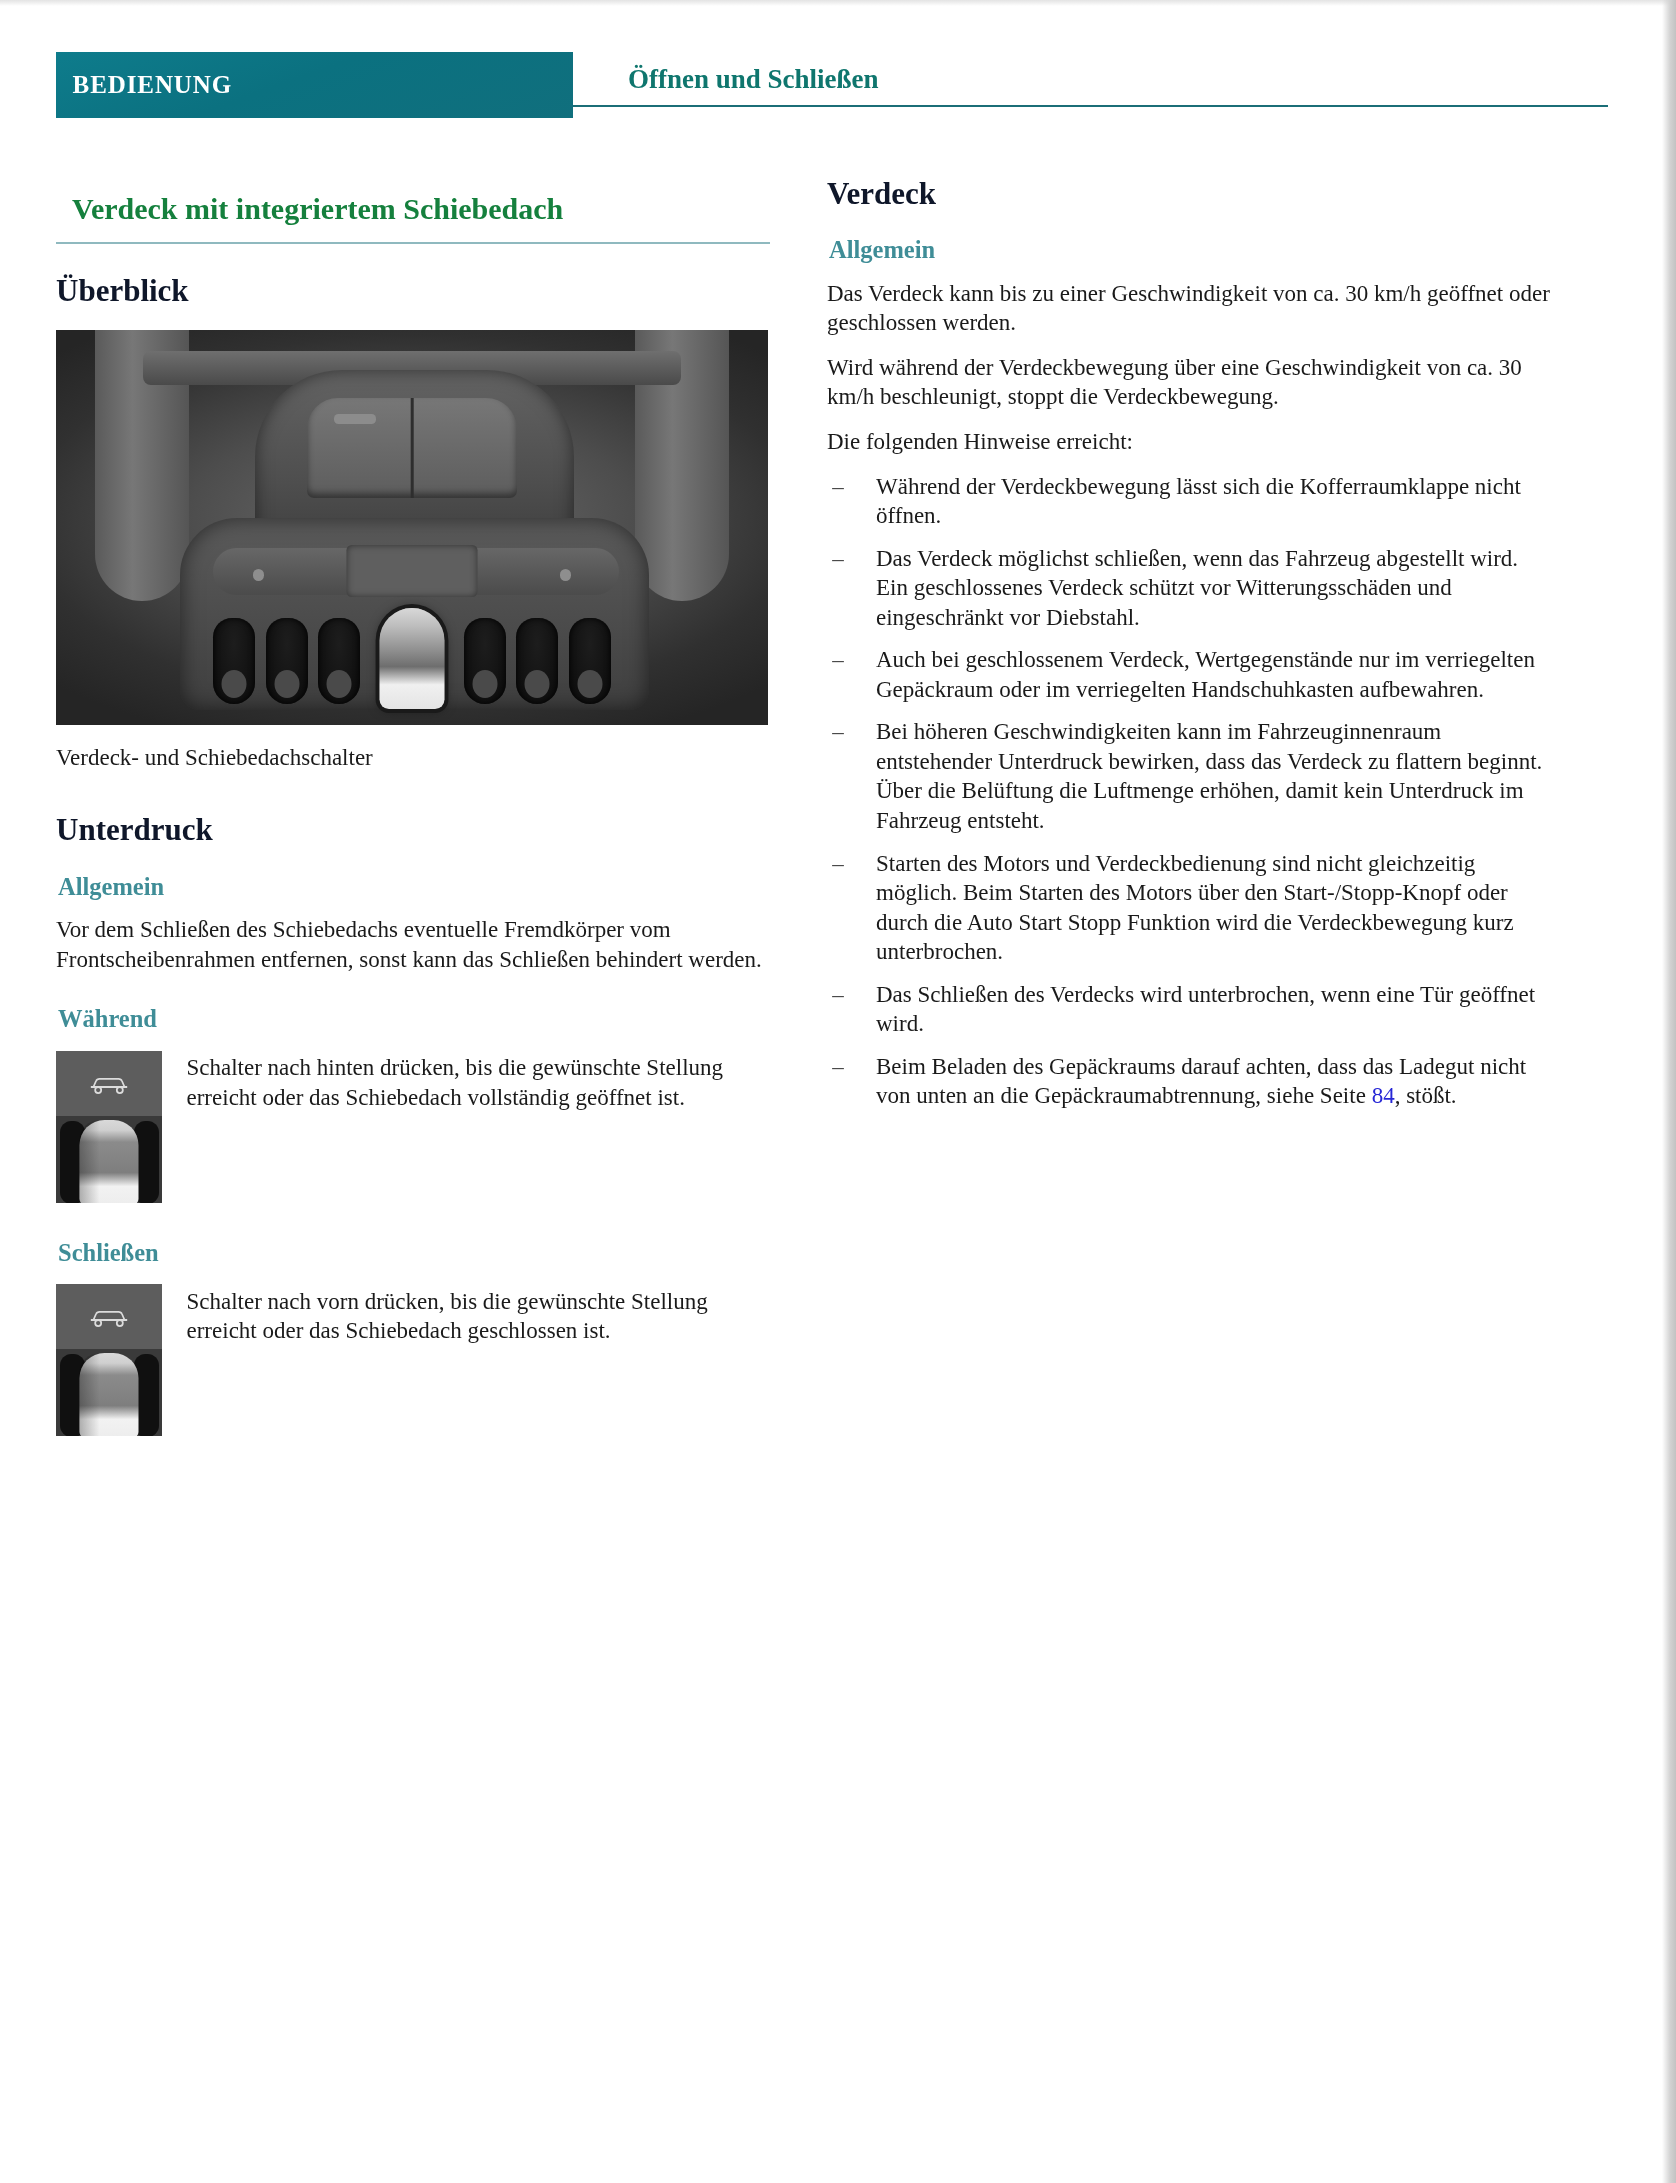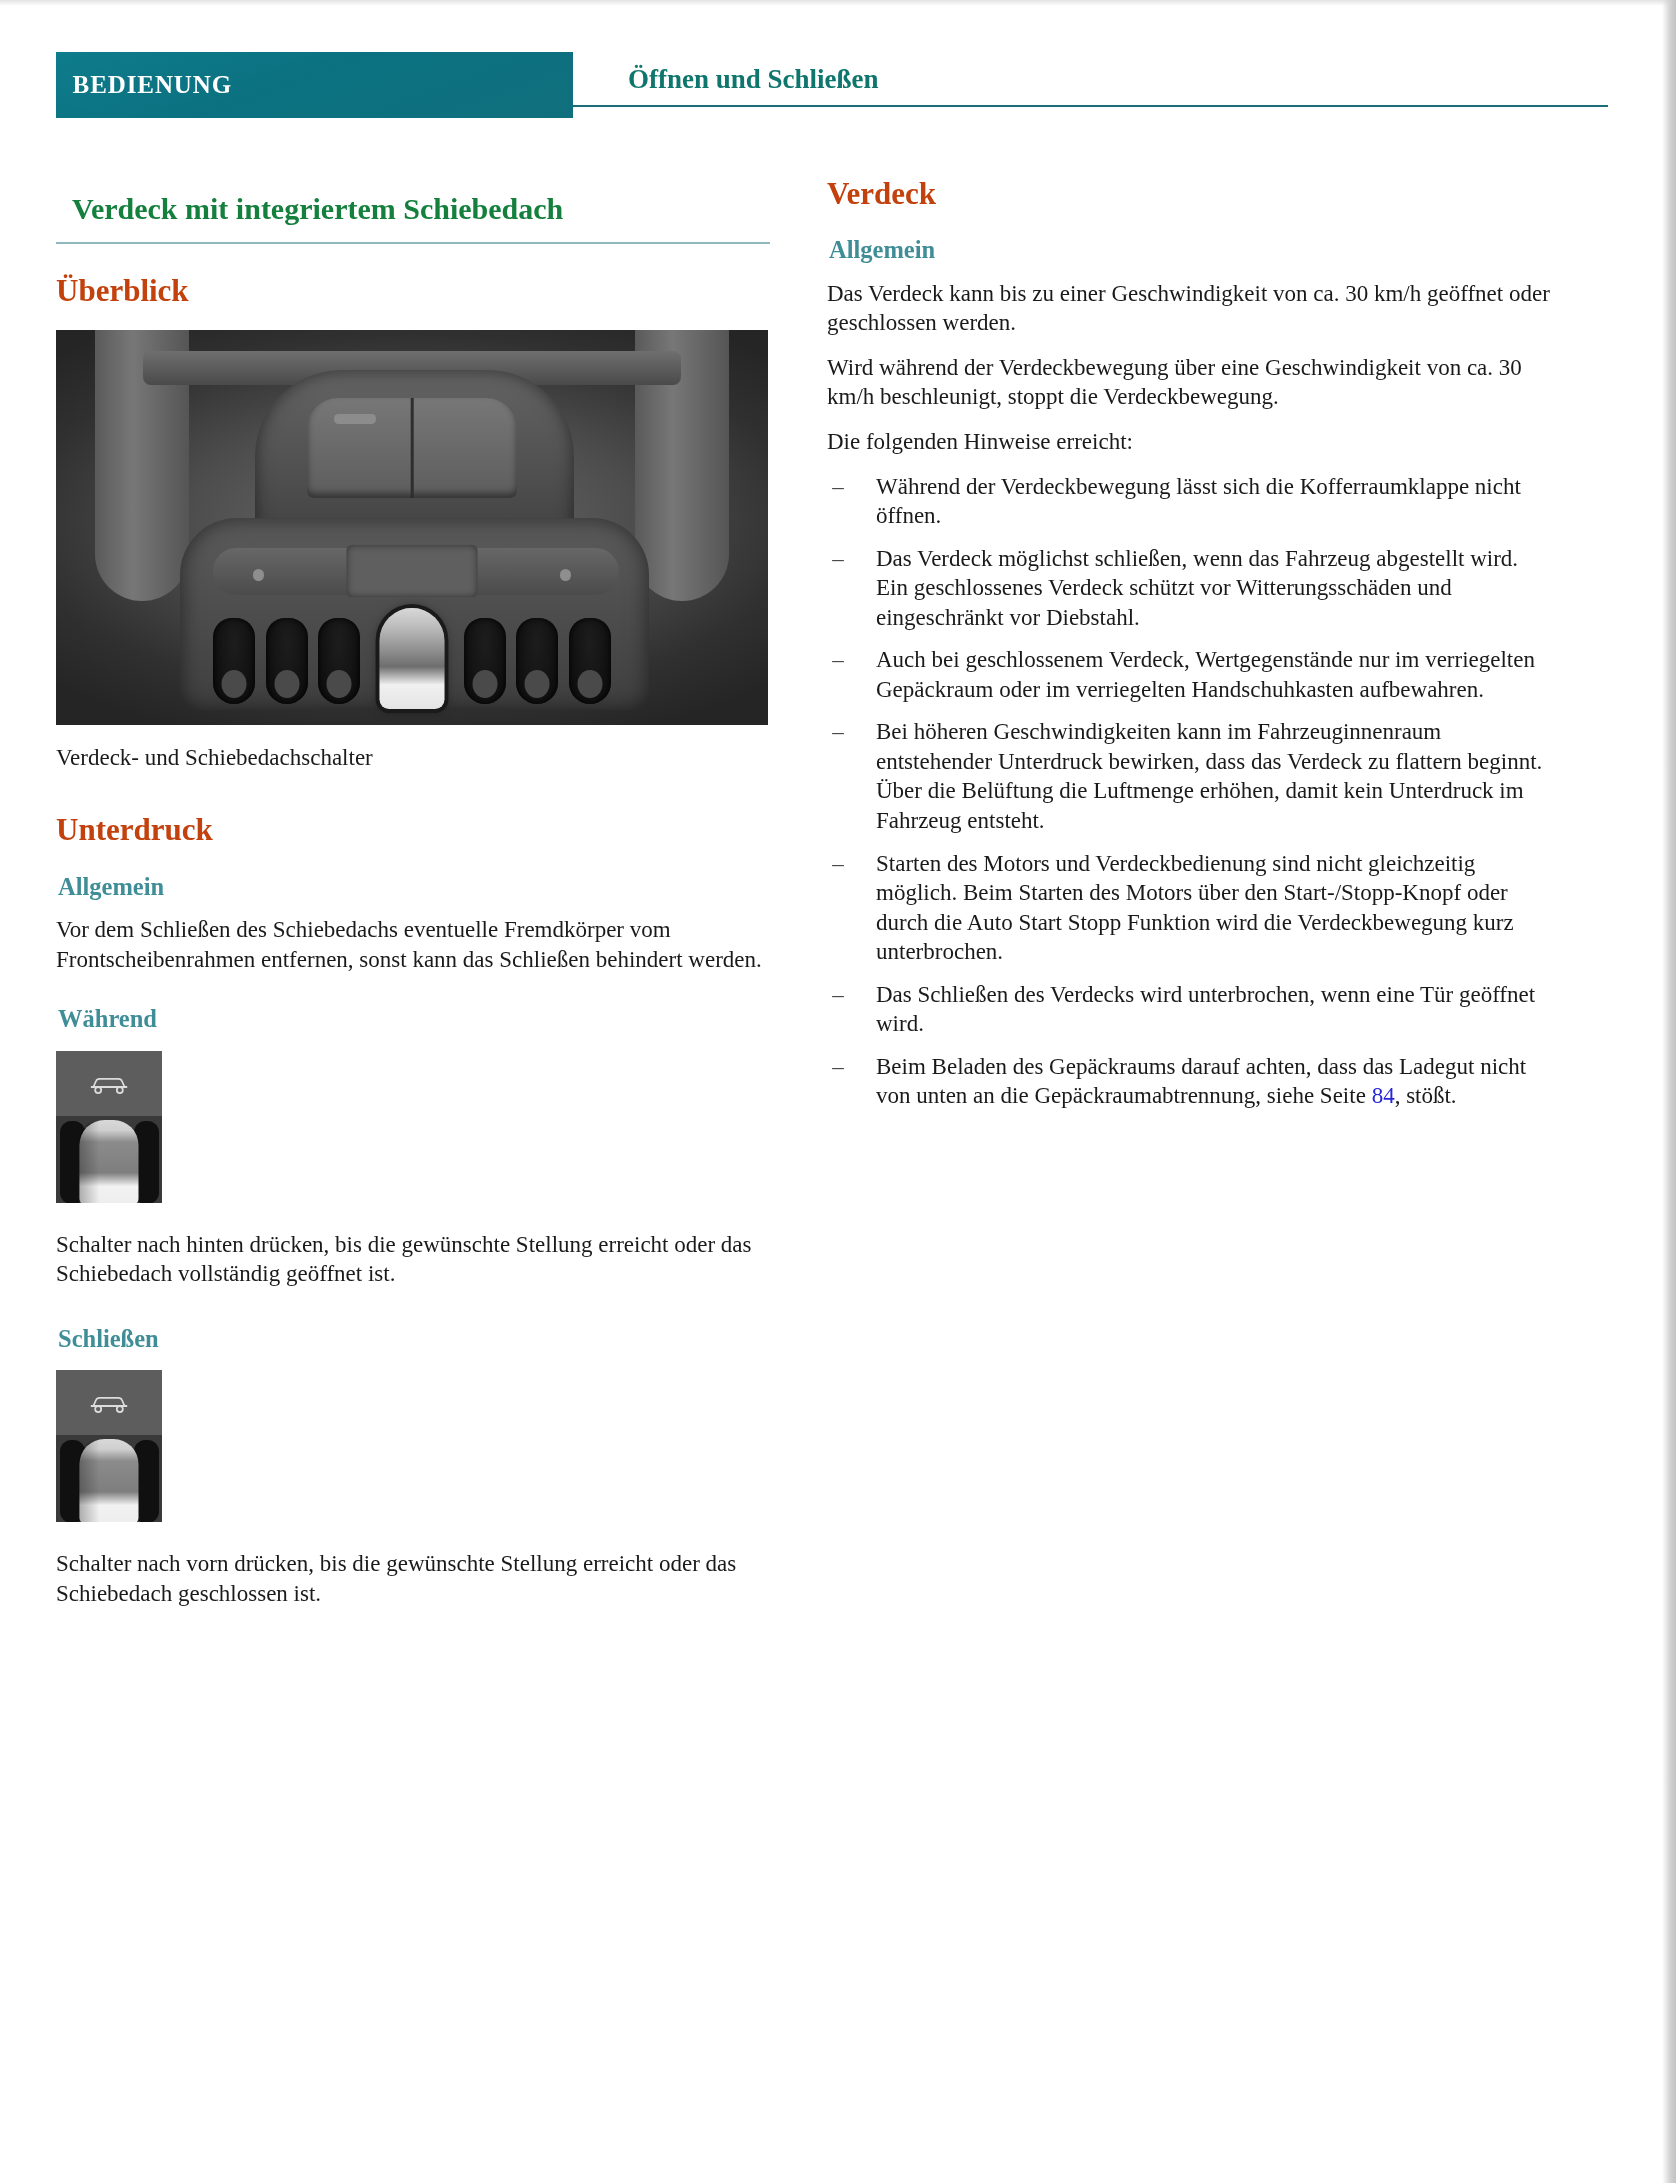--- a/index.html
+++ b/index.html
@@ -105,21 +105,21 @@
     width: 714px;
     height: 1.7px;
     background: #8fb9bf;
   }
   h2.h-major {
     margin: 0;
     font-family: "Liberation Serif", serif;
     font-weight: bold;
     font-size: 31px;
     line-height: 1.2;
-    color: #c2410c;
+    color: #0f172a;
   }
   h3.h-minor {
     margin: 2px;
     font-family: "Liberation Serif", serif;
     font-weight: bold;
     font-size: 24.5px;
     line-height: 1.2;
     color: #3f8d97;
   }
 
@@ -386,21 +386,20 @@
     height: 100%;
     background: linear-gradient(to right, rgba(0,0,0,.28), rgba(0,0,0,0));
     border-radius: 25px 0 0 6.1px;
   }
 
   
   .instr-row {
     display: flex;
     align-items: flex-start;
     gap: 24.5px;
-    flex-direction: column;
   }
   .instr-text {
     font-family: "Liberation Serif", serif;
     font-size: 23px;
     line-height: 1.285;
     color: #1a1a1a;
     padding-top: 2.6px;
   }
 </style>
 </head>

